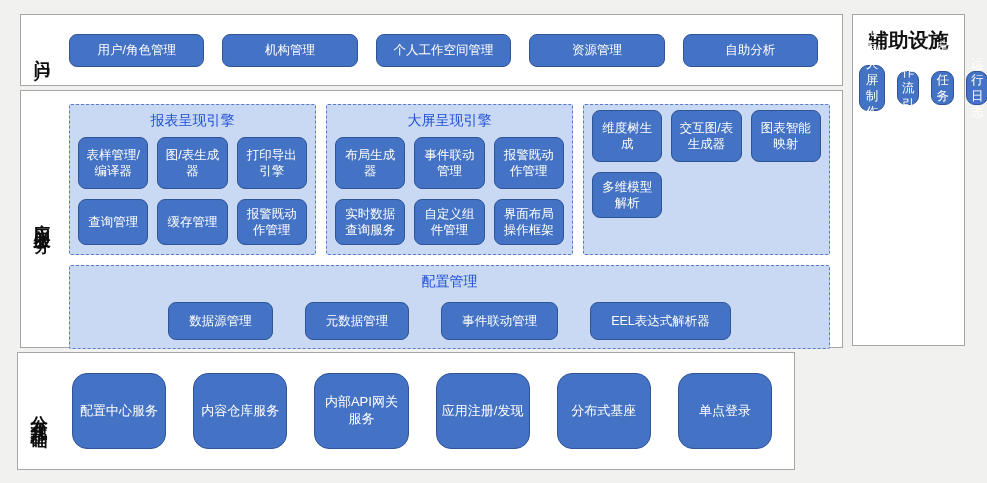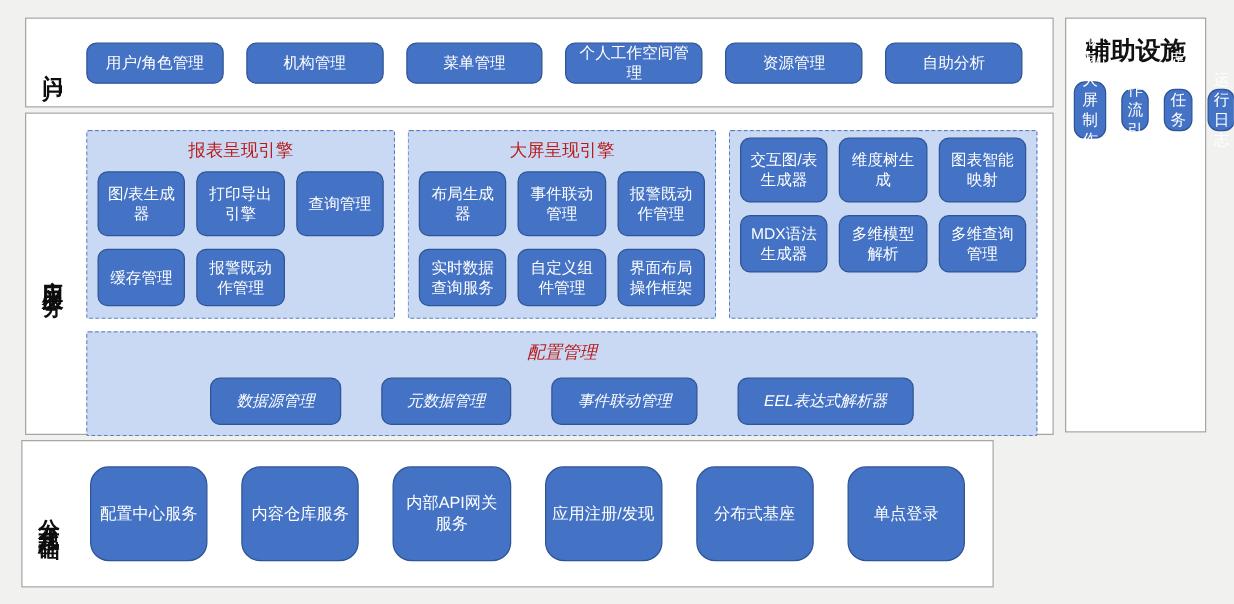--- a/index.html
+++ b/index.html
@@ -33,27 +33,26 @@
   .portal-content{flex:1;display:flex;align-items:center;gap:18px;padding:0 24px 0 6px;}
   .portal-content .btn{flex:1;height:33px;}
 
   
   .app-content{flex:1;display:flex;flex-direction:column;gap:10px;padding:13px 12px 13px 6px;}
   .groups-row{display:flex;gap:10px;flex:1;}
   .group{
     flex:1;background:#c9d9f3;border:1.5px dashed #5b7cc0;border-radius:2px;
     display:flex;flex-direction:column;padding:5px 8px 9px;box-sizing:border-box;
   }
-  .group-title{text-align:center;font-size:14px;color:#b91c1c;margin:2px 0 7px;}
+  .group-title{text-align:center;font-size:14px;color:#1d4ed8;margin:2px 0 7px;}
   .group-grid{display:grid;grid-template-columns:repeat(3,1fr);grid-template-rows:52px 46px;gap:10px 9px;flex:1;}
   .config-box{
     background:#c9d9f3;border:1.5px dashed #5b7cc0;border-radius:2px;
     height:84px;box-sizing:border-box;display:flex;flex-direction:column;
     padding:5px 4px 11px;
-    font-style:italic;
   }
   .config-row{display:flex;justify-content:center;align-items:center;gap:32px;flex:1;margin-top:4px;}
   .config-row .btn{height:38px;padding:0 20px;}
 
   
   .dist-content{flex:1;display:flex;align-items:center;gap:27px;padding:0 22px 0 12px;}
   .dist-content .btn{flex:1;height:76px;border-radius:15px;font-size:13px;}
 
   
   #aux-section{padding:8px 6px;}
@@ -63,35 +62,35 @@
   .aux-col .btn.tall{height:46px;}
 </style>
 </head>
 <body>
 
 <div class="section" id="portal-section">
   <div class="vlabel">门户</div>
   <div class="portal-content">
     <div class="btn">用户/角色管理</div>
     <div class="btn">机构管理</div>
-    <div class="btn">菜单管理</div>
     <div class="btn">个人工作空间管理</div>
     <div class="btn">资源管理</div>
     <div class="btn">自助分析</div>
   </div>
 </div>
 
 <div class="section" id="app-section">
   <div class="vlabel">应用服务</div>
   <div class="app-content">
     <div class="groups-row">
 
       <div class="group">
         <div class="group-title">报表呈现引擎</div>
         <div class="group-grid">
+          <div class="btn">表样管理/编译器</div>
           <div class="btn">图/表生成器</div>
           <div class="btn">打印导出引擎</div>
           <div class="btn">查询管理</div>
           <div class="btn">缓存管理</div>
           <div class="btn">报警既动作管理</div>
         </div>
       </div>
 
       <div class="group">
         <div class="group-title">大屏呈现引擎</div>
@@ -100,26 +99,24 @@
           <div class="btn">事件联动管理</div>
           <div class="btn">报警既动作管理</div>
           <div class="btn">实时数据查询服务</div>
           <div class="btn">自定义组件管理</div>
           <div class="btn">界面布局操作框架</div>
         </div>
       </div>
 
       <div class="group">
         <div class="group-grid">
+          <div class="btn">维度树生成</div>
           <div class="btn">交互图/表生成器</div>
-          <div class="btn">维度树生成</div>
           <div class="btn">图表智能映射</div>
-          <div class="btn">MDX语法生成器</div>
           <div class="btn">多维模型解析</div>
-          <div class="btn">多维查询管理</div>
         </div>
       </div>
 
     </div>
 
     <div class="config-box">
       <div class="group-title">配置管理</div>
       <div class="config-row">
         <div class="btn">数据源管理</div>
         <div class="btn">元数据管理</div>

